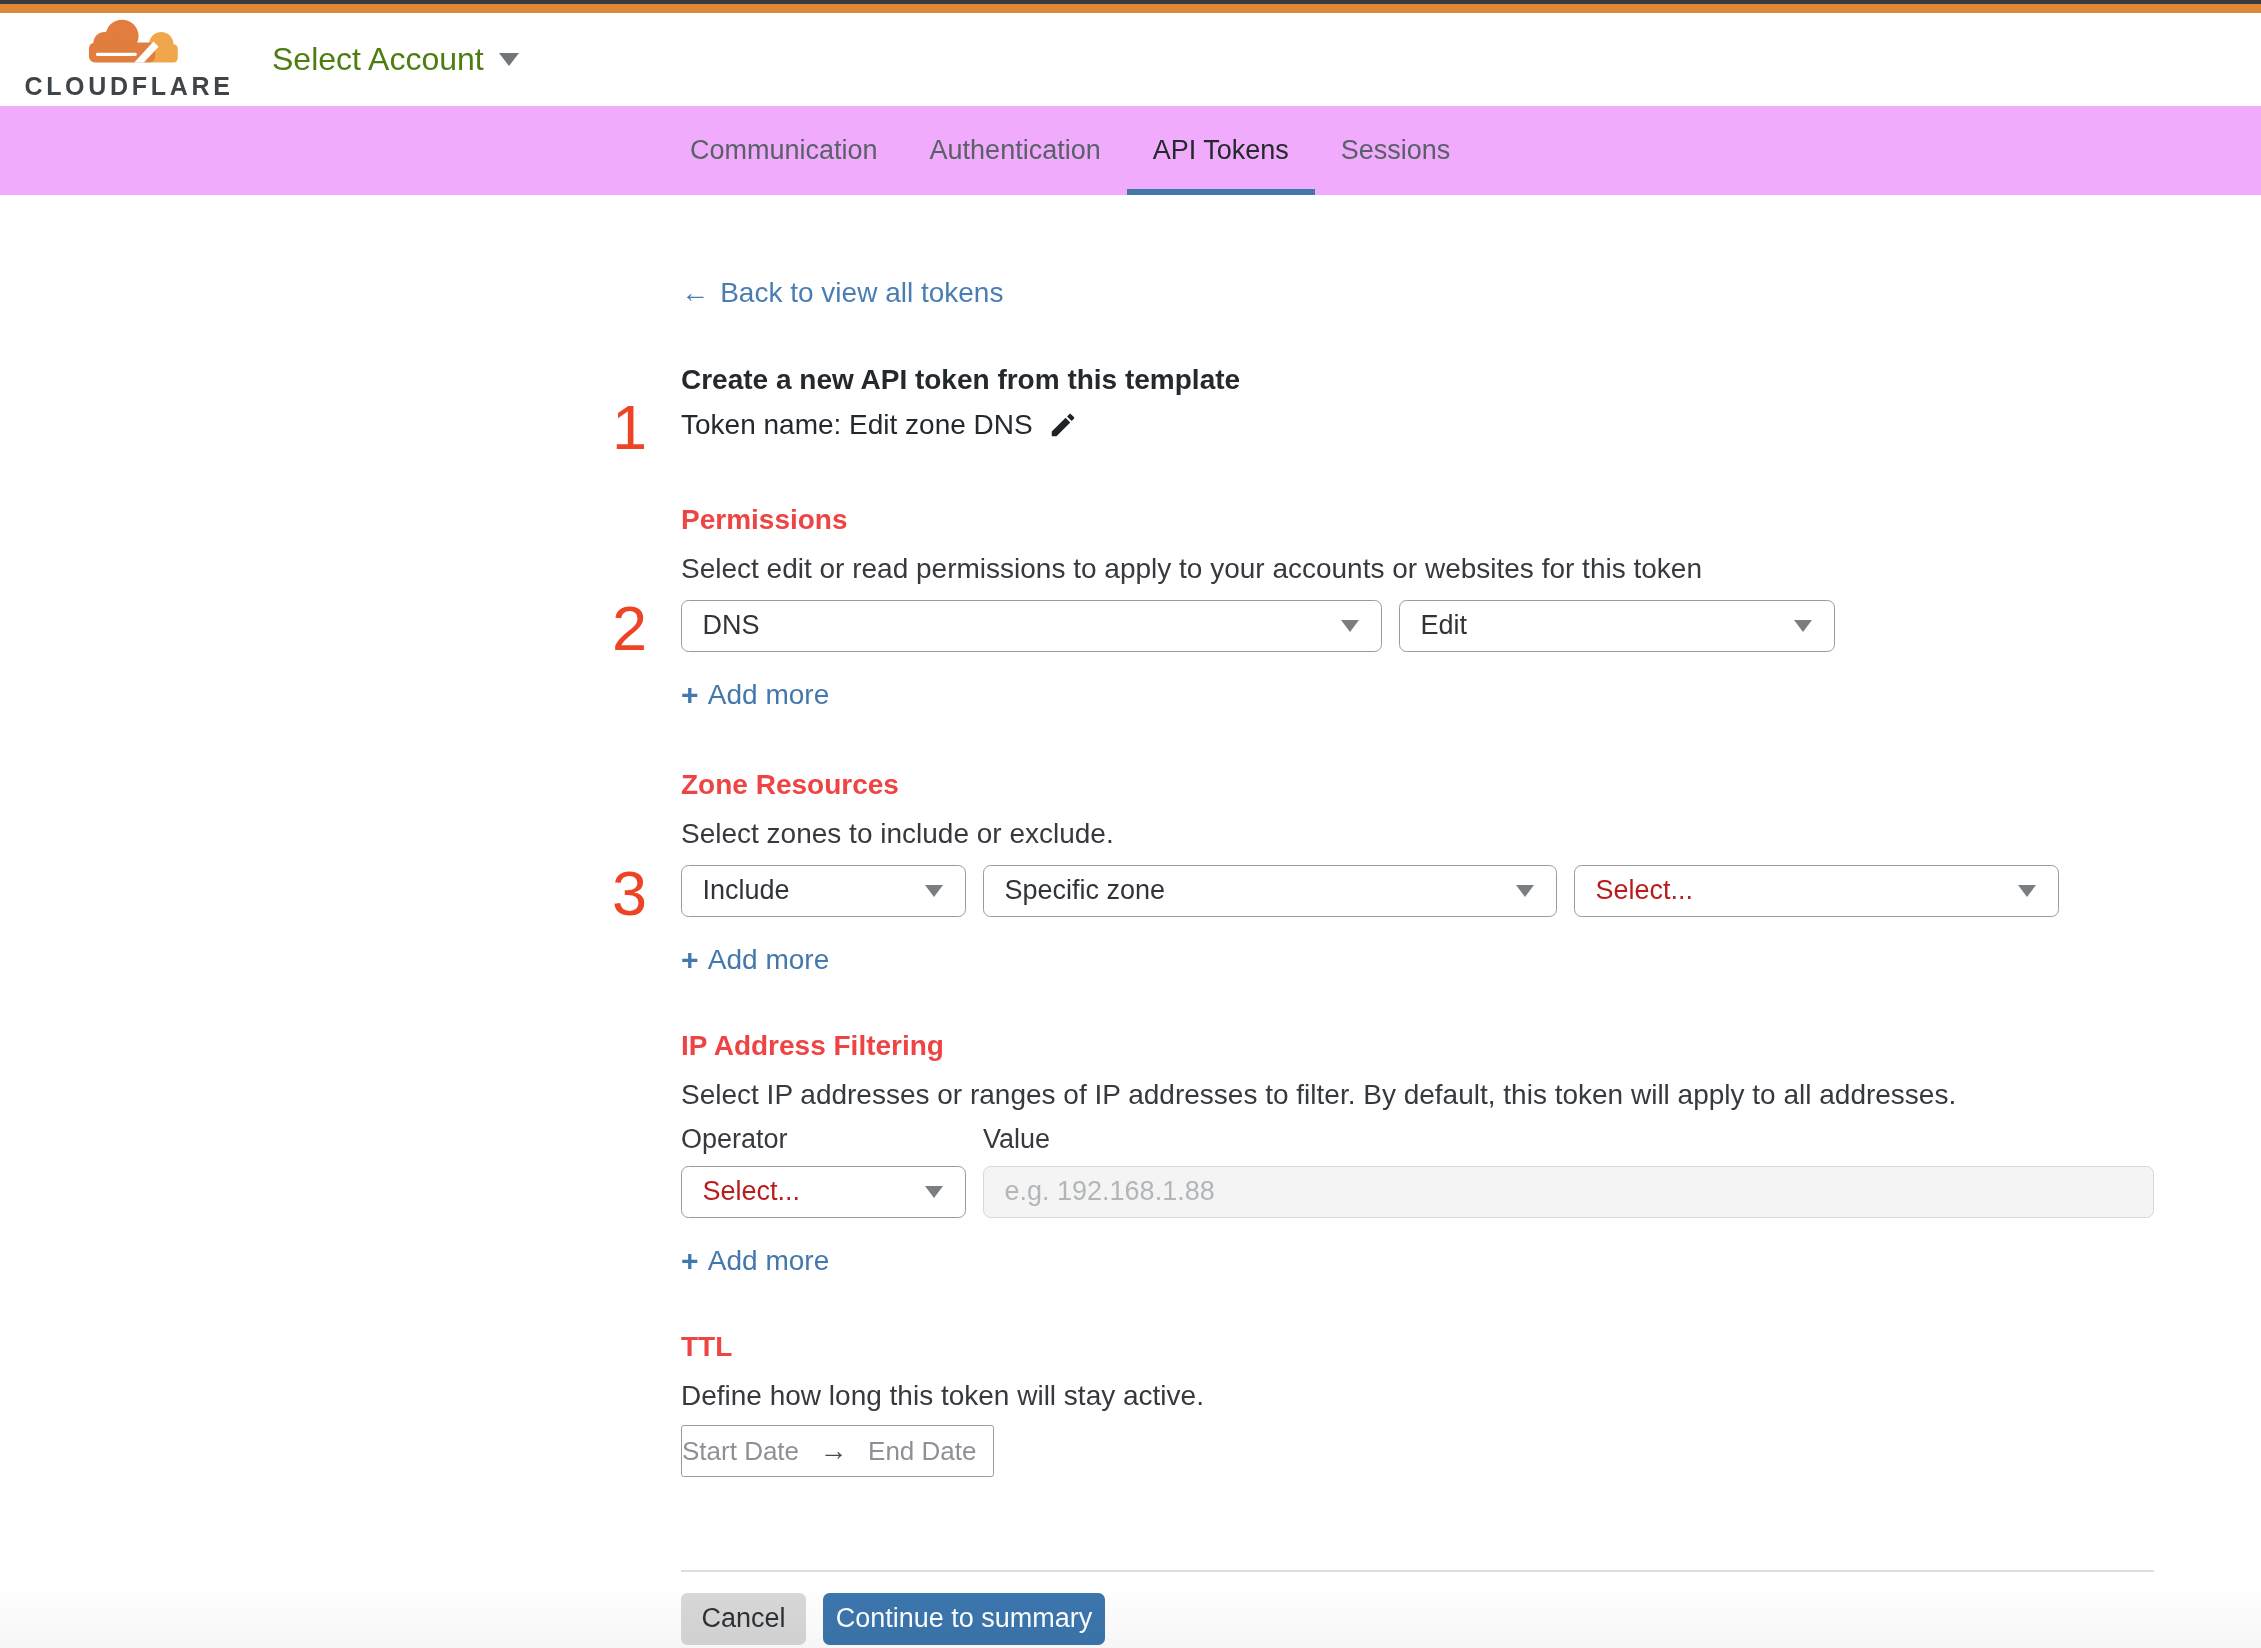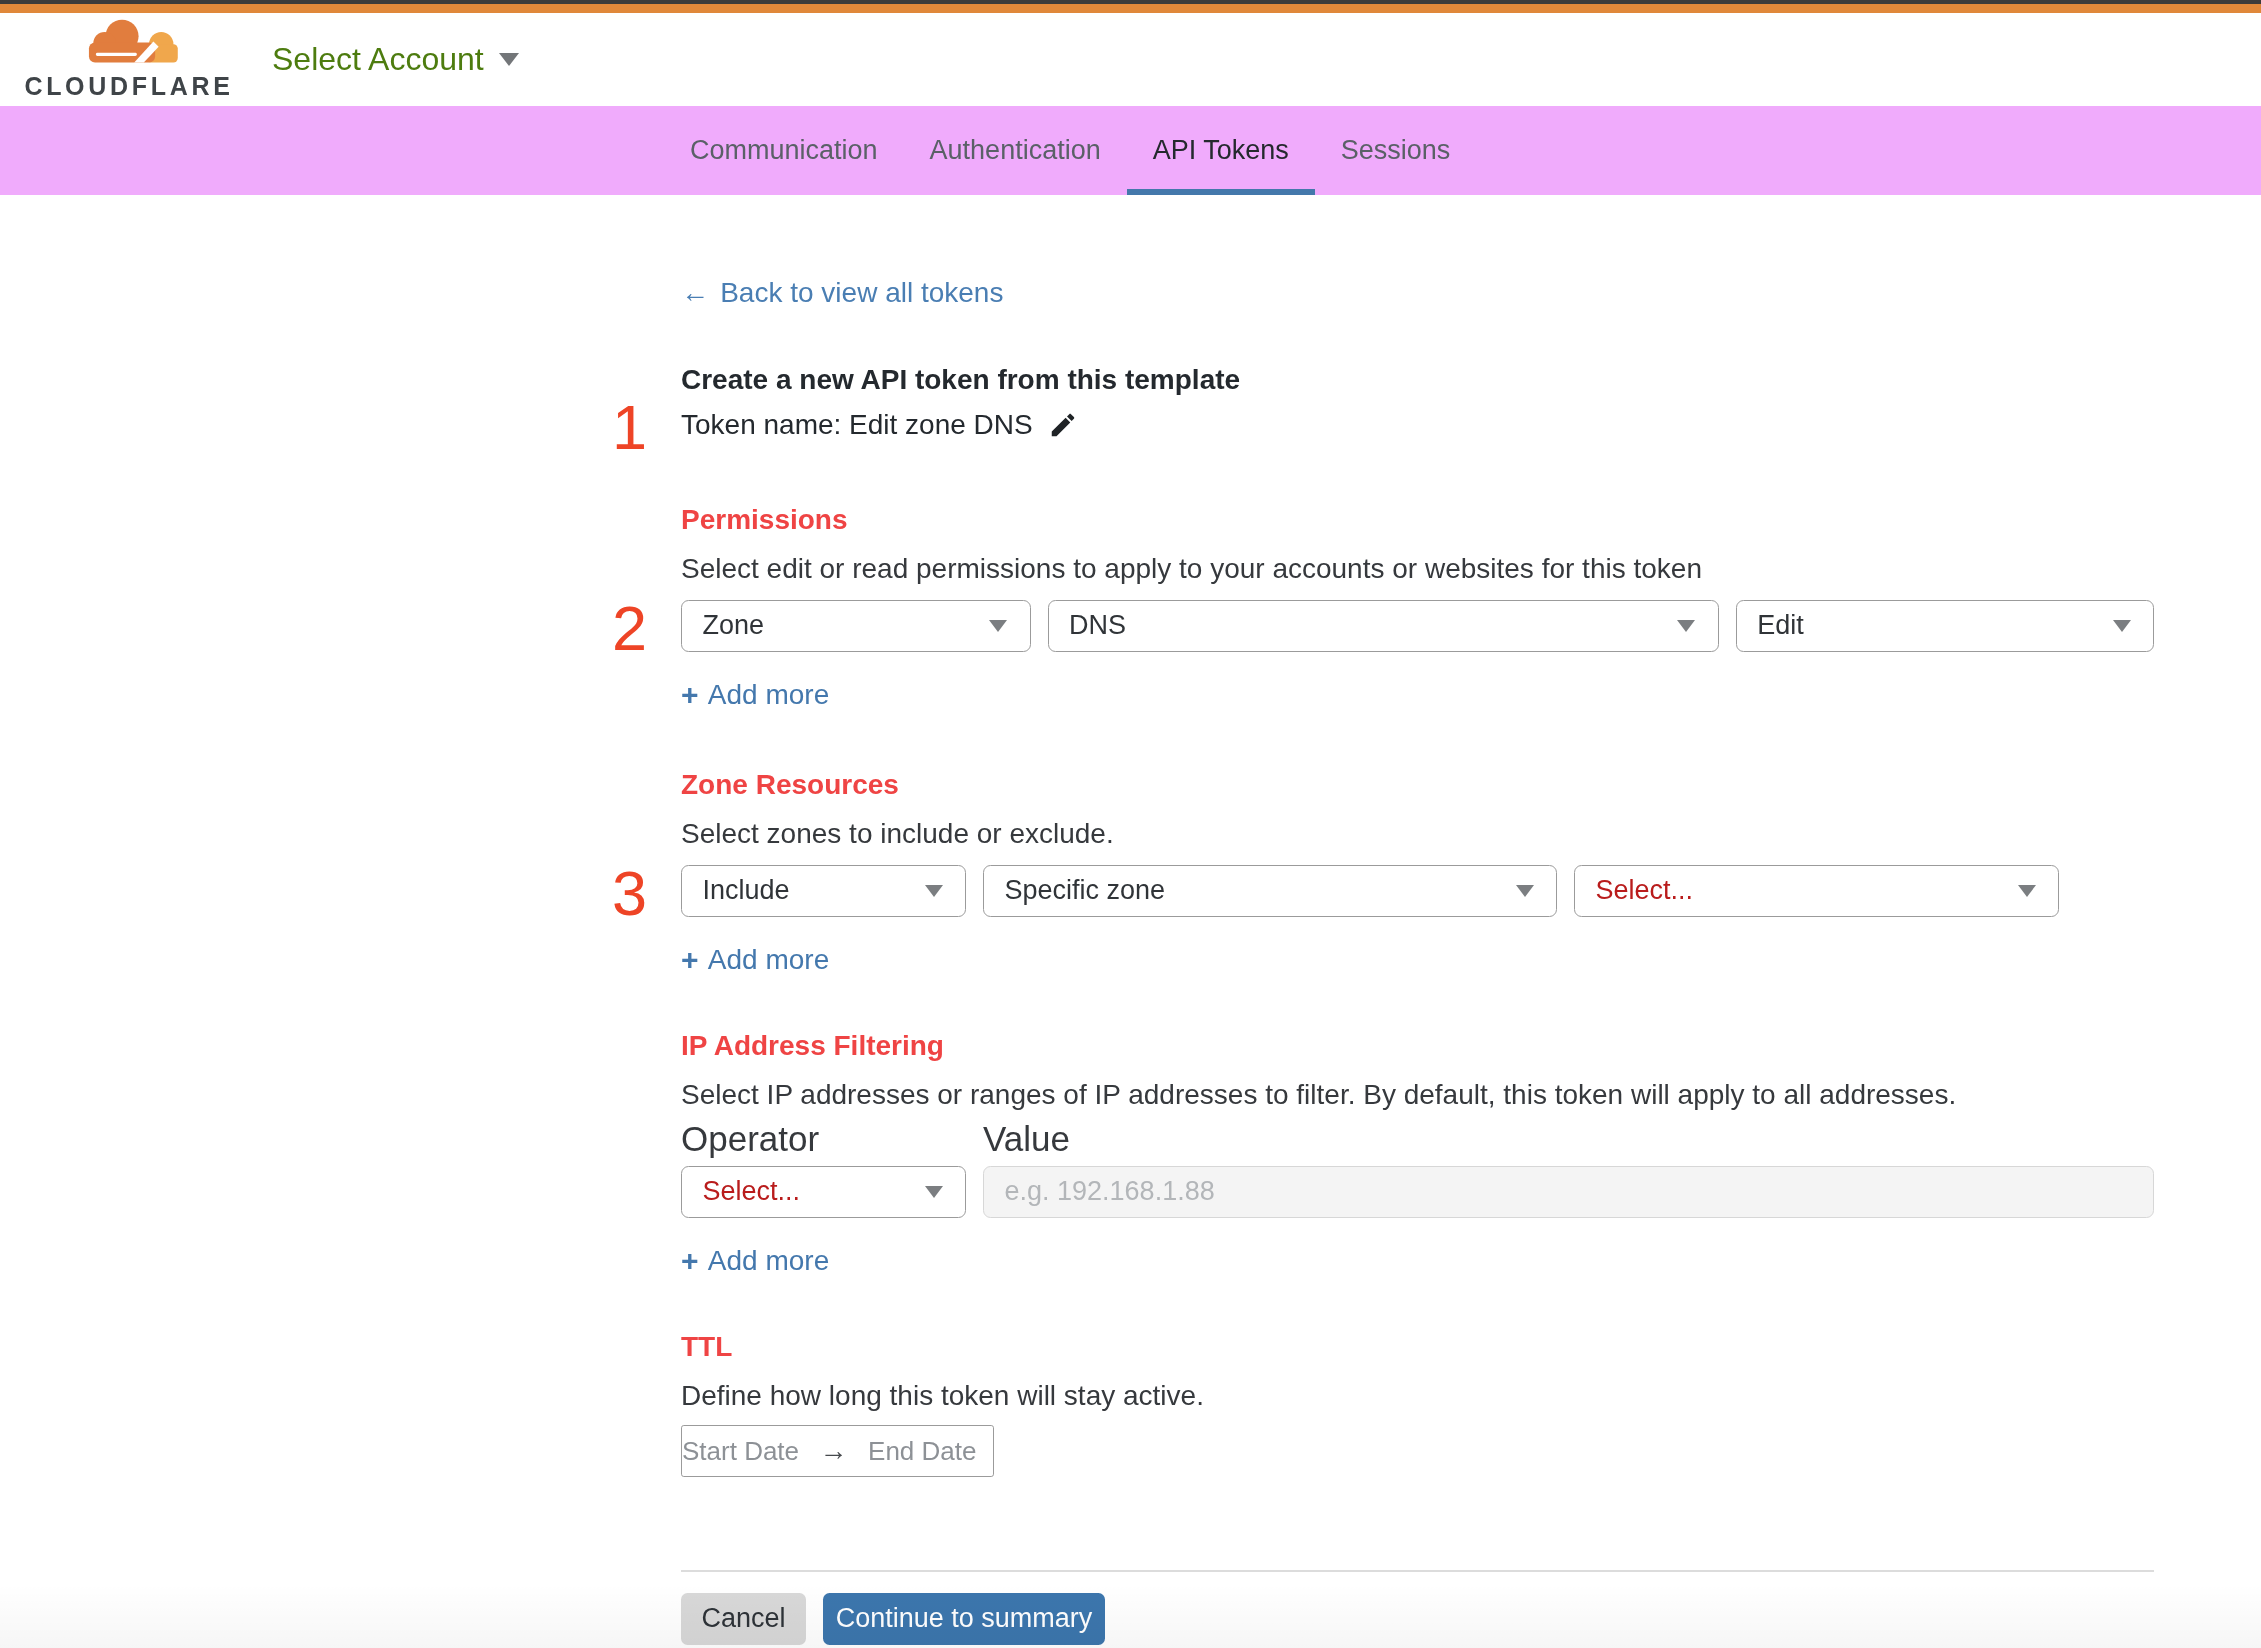--- a/index.html
+++ b/index.html
@@ -61,21 +61,21 @@
   .w-resource { width:701px; }
   .w-access { width:436px; }
   .w-mode { width:285px;text-align:right; }
   .w-type { width:574px; }
   .w-zone { width:485px; }
   .w-operator { width:285px; }
 
   .add-more { margin-top:24px; display:inline-flex; align-items:center; gap:9.3px; font-size:28px; line-height:37px; color:#4478ad; cursor:pointer; }
   .add-more .plus { font-weight:700; font-size:30px; }
 
-  .field-labels { margin-top:9.3px; display:flex; font-size:35px; line-height:34px; color:#36393d; }
+  .field-labels { margin-top:9.3px; display:flex; font-size:27px; line-height:34px; color:#36393d; }
   .field-labels .lbl-operator { width:302px; }
   .ip-row { margin-top:9.3px; }
   .value-input {
     width:1171px; height:52px; background:#f4f4f4; border:1.9px solid #d7d7d7; border-radius:7.5px;
     font-family:"Liberation Sans", sans-serif; font-size:27px; padding:0 20.5px; color:#9fa3a7;
   }
   .value-input::placeholder { color:#b3b6b9; opacity:1; }
 
   .date-range { margin-top:11.2px; width:313px; height:52px; border:1.9px solid #9b9b9b; border-radius:2.8px; display:flex; align-items:center; justify-content:flex-start; gap:20.5px; font-size:26px; color:#8d9196; cursor:pointer; background:#fff; }
   .date-range .range-arrow { color:#46494d; font-size:28px; }
@@ -141,24 +141,20 @@
       <svg width="30" height="30" viewBox="0 0 24 24">
         <path d="M3 17.2V21h3.8L17.8 9.9l-3.7-3.7L3 17.2zM20.7 7c.4-.4.4-1 0-1.4l-2.3-2.3c-.4-.4-1-.4-1.4 0l-1.8 1.8 3.7 3.7L20.7 7z" fill="#1f2326"></path>
       </svg>
     </div>
 
     <section>
       <h2 class="section-title mt-section1">Permissions</h2>
       <p class="section-desc">Select edit or read permissions to apply to your accounts or websites for this token</p>
       <div class="row">
         <span class="step-num">2</span>
-        <div class="select-box w-scope">
-          <span>Zone</span>
-          <span class="sel-caret"></span>
-        </div>
         <div class="select-box w-resource">
           <span>DNS</span>
           <span class="sel-caret"></span>
         </div>
         <div class="select-box w-access">
           <span>Edit</span>
           <span class="sel-caret"></span>
         </div>
       </div>
       <div class="add-more">

